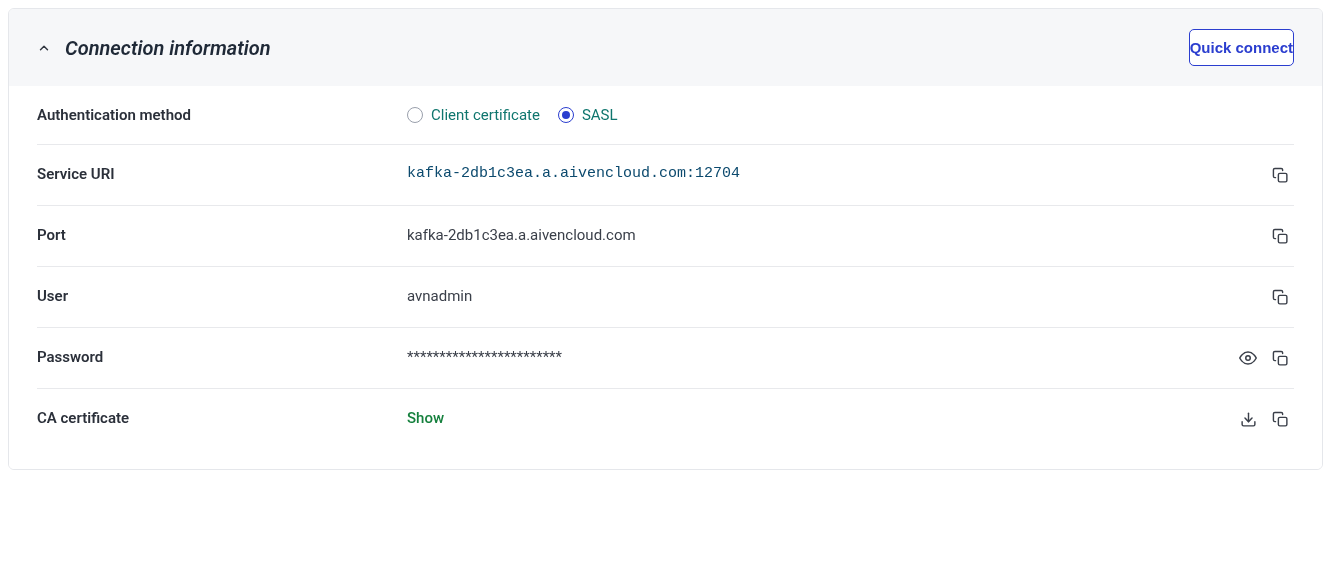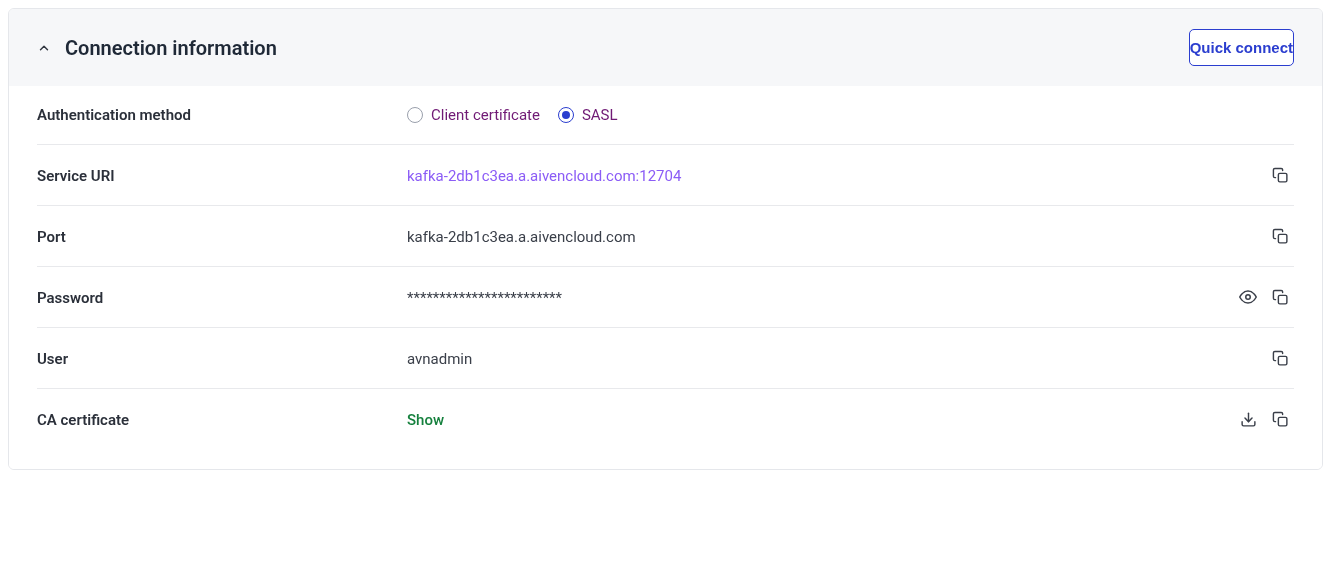--- a/index.html
+++ b/index.html
@@ -35,58 +35,60 @@
       height: 14px;
       display: flex;
       align-items: center;
       justify-content: center;
       color: #353a44;
     }
     .panel-title {
       font-size: 20px;
       font-weight: 600;
       color: #1f2937;
+      font-style: italic;
     }
     .quick-connect-btn {
       background: #fff;
       border: 1.5px solid #2b3ecf;
       color: #2b3ecf;
       font-size: 15px;
       font-weight: 600;
       padding: 9px 0;
       border-radius: 5px;
       cursor: pointer;
     }
     .panel-body {
       background: #fff;
       padding: 0 28px 20px 28px;
     }
     .row {
       display: flex;
-      align-items: flex-end;
+      align-items: flex-start;
       padding: 20px 0;
       border-bottom: 1px solid #e8e9ec;
     }
     .row:last-child {
       border-bottom: none;
     }
     .row-label {
       width: 370px;
       flex-shrink: 0;
       font-size: 15px;
       font-weight: 600;
       color: #2b303a;
     }
     .row-value {
       flex: 1;
       font-size: 15px;
       color: #3a3f49;
     }
     .row-value.link {
-      color: #8b5cf6;
+      color: #0c4a6e;
+      font-family: Liberation Mono, monospace;
     }
     .row-actions {
       display: flex;
       align-items: center;
       gap: 12px;
       flex-shrink: 0;
       padding-right: 4px;
     }
     .icon-btn {
       width: 20px;
@@ -125,21 +127,21 @@
       border-color: #2b3ecf;
     }
     .radio-dot {
       width: 8px;
       height: 8px;
       border-radius: 50%;
       background: #2b3ecf;
     }
     .radio-label {
       font-size: 15px;
-      color: #701a75;
+      color: #0f766e;
     }
     .show-link {
       color: #15803d;
       font-size: 15px;
       font-weight: 500;
       cursor: pointer;
     }
   </style>
 </head>
 <body>
@@ -198,52 +200,52 @@
           <svg width="17" height="17" viewBox="0 0 24 24" fill="none" stroke="currentColor" stroke-width="2" stroke-linecap="round" stroke-linejoin="round">
               <rect x="9" y="9" width="12" height="12" rx="2"></rect>
               <path d="M5 15H4a2 2 0 0 1-2-2V4a2 2 0 0 1 2-2h9a2 2 0 0 1 2 2v1"></path>
             </svg>
         </button>
       </div>
     </div>
 
 
     <div class="row">
+      <div class="row-label">User</div>
+      <div class="row-value">avnadmin</div>
+      <div class="row-actions">
+        <button class="icon-btn">
+          <svg width="17" height="17" viewBox="0 0 24 24" fill="none" stroke="currentColor" stroke-width="2" stroke-linecap="round" stroke-linejoin="round">
+              <rect x="9" y="9" width="12" height="12" rx="2"></rect>
+              <path d="M5 15H4a2 2 0 0 1-2-2V4a2 2 0 0 1 2-2h9a2 2 0 0 1 2 2v1"></path>
+            </svg>
+        </button>
+      </div>
+    </div>
+
+    <div class="row">
       <div class="row-label">Password</div>
       <div class="row-value">************************</div>
       <div class="row-actions">
         <button class="icon-btn">
           <svg width="18" height="18" viewBox="0 0 24 24" fill="none" stroke="currentColor" stroke-width="2" stroke-linecap="round" stroke-linejoin="round">
               <path d="M1 12s4-8 11-8 11 8 11 8-4 8-11 8-11-8-11-8z"></path>
               <circle cx="12" cy="12" r="3"></circle>
             </svg>
         </button>
         <button class="icon-btn">
           <svg width="17" height="17" viewBox="0 0 24 24" fill="none" stroke="currentColor" stroke-width="2" stroke-linecap="round" stroke-linejoin="round">
               <rect x="9" y="9" width="12" height="12" rx="2"></rect>
               <path d="M5 15H4a2 2 0 0 1-2-2V4a2 2 0 0 1 2-2h9a2 2 0 0 1 2 2v1"></path>
             </svg>
         </button>
       </div>
     </div>
 
     <div class="row">
-      <div class="row-label">User</div>
-      <div class="row-value">avnadmin</div>
-      <div class="row-actions">
-        <button class="icon-btn">
-          <svg width="17" height="17" viewBox="0 0 24 24" fill="none" stroke="currentColor" stroke-width="2" stroke-linecap="round" stroke-linejoin="round">
-              <rect x="9" y="9" width="12" height="12" rx="2"></rect>
-              <path d="M5 15H4a2 2 0 0 1-2-2V4a2 2 0 0 1 2-2h9a2 2 0 0 1 2 2v1"></path>
-            </svg>
-        </button>
-      </div>
-    </div>
-
-    <div class="row">
       <div class="row-label">CA certificate</div>
       <div class="row-value">
         <span class="show-link">Show</span>
       </div>
       <div class="row-actions">
         <button class="icon-btn">
           <svg width="17" height="17" viewBox="0 0 24 24" fill="none" stroke="currentColor" stroke-width="2" stroke-linecap="round" stroke-linejoin="round">
               <path d="M21 15v4a2 2 0 0 1-2 2H5a2 2 0 0 1-2-2v-4"></path>
               <polyline points="7 10 12 15 17 10"></polyline>
               <line x1="12" y1="15" x2="12" y2="3"></line>

